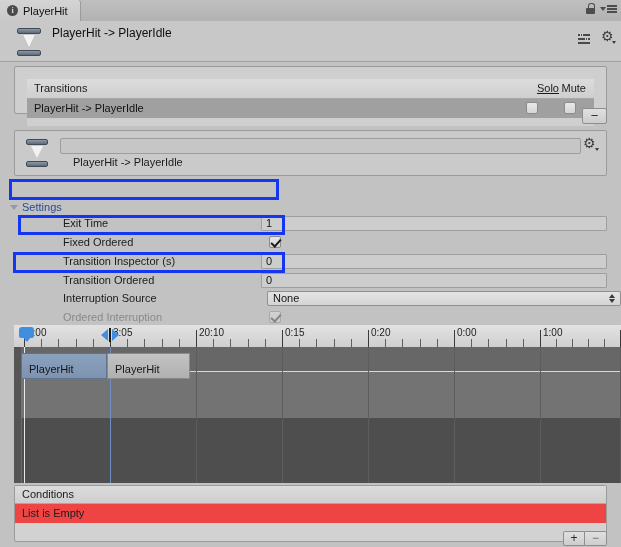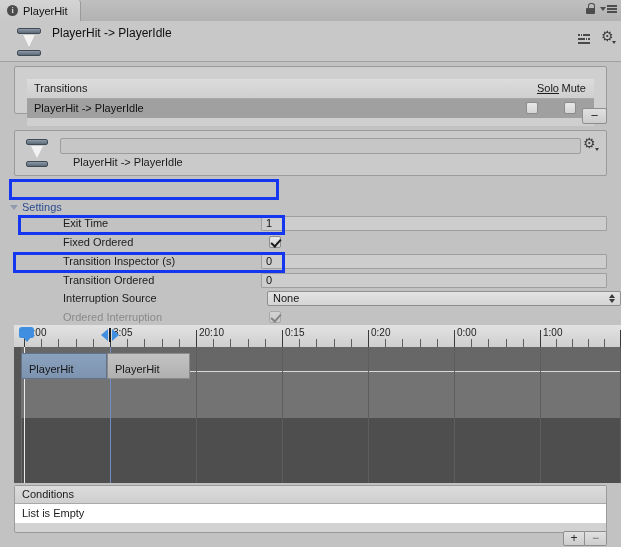--- a/index.html
+++ b/index.html
@@ -503,32 +503,32 @@
     border-bottom: 6px solid transparent;
   }
   .dur-marker .lt { left: 0; border-right: 7px solid #3f8ee0; }
   .dur-marker .rt { right: 0; border-left: 7px solid #3f8ee0; }
   .dur-marker .stem {
     position: absolute; left: 8px; top: 0;
     width: 2px; height: 14px; background: #17181a;
   }
 
   
-  .cond-panel { left: 14px; top: 485px; width: 593px; height: 48px; background: #d2d2d2; }
+  .cond-panel { left: 14px; top: 485px; width: 593px; height: 57px; background: #d2d2d2; }
   .cond-head {
     position: relative;
     height: 17px;
     background: linear-gradient(#dcdcdc, #cfcfcf);
     border-bottom: 1px solid #a8a8a8;
   }
   .cond-head-label { position: absolute; left: 7px; top: 2px; font-size: 11px; }
   .cond-row {
     position: relative;
     height: 19px;
-    background: #ffffff;
+    background: #ef4444;
   }
   .cond-row-label { position: absolute; left: 7px; top: 3px; font-size: 11px; }
   .cond-btns {
     position: absolute;
     left: 563px; top: 531px;
     display: flex;
   }
   .sbtn {
     width: 22px; height: 15px;
     background: linear-gradient(#e0e0e0,#cdcdcd);

